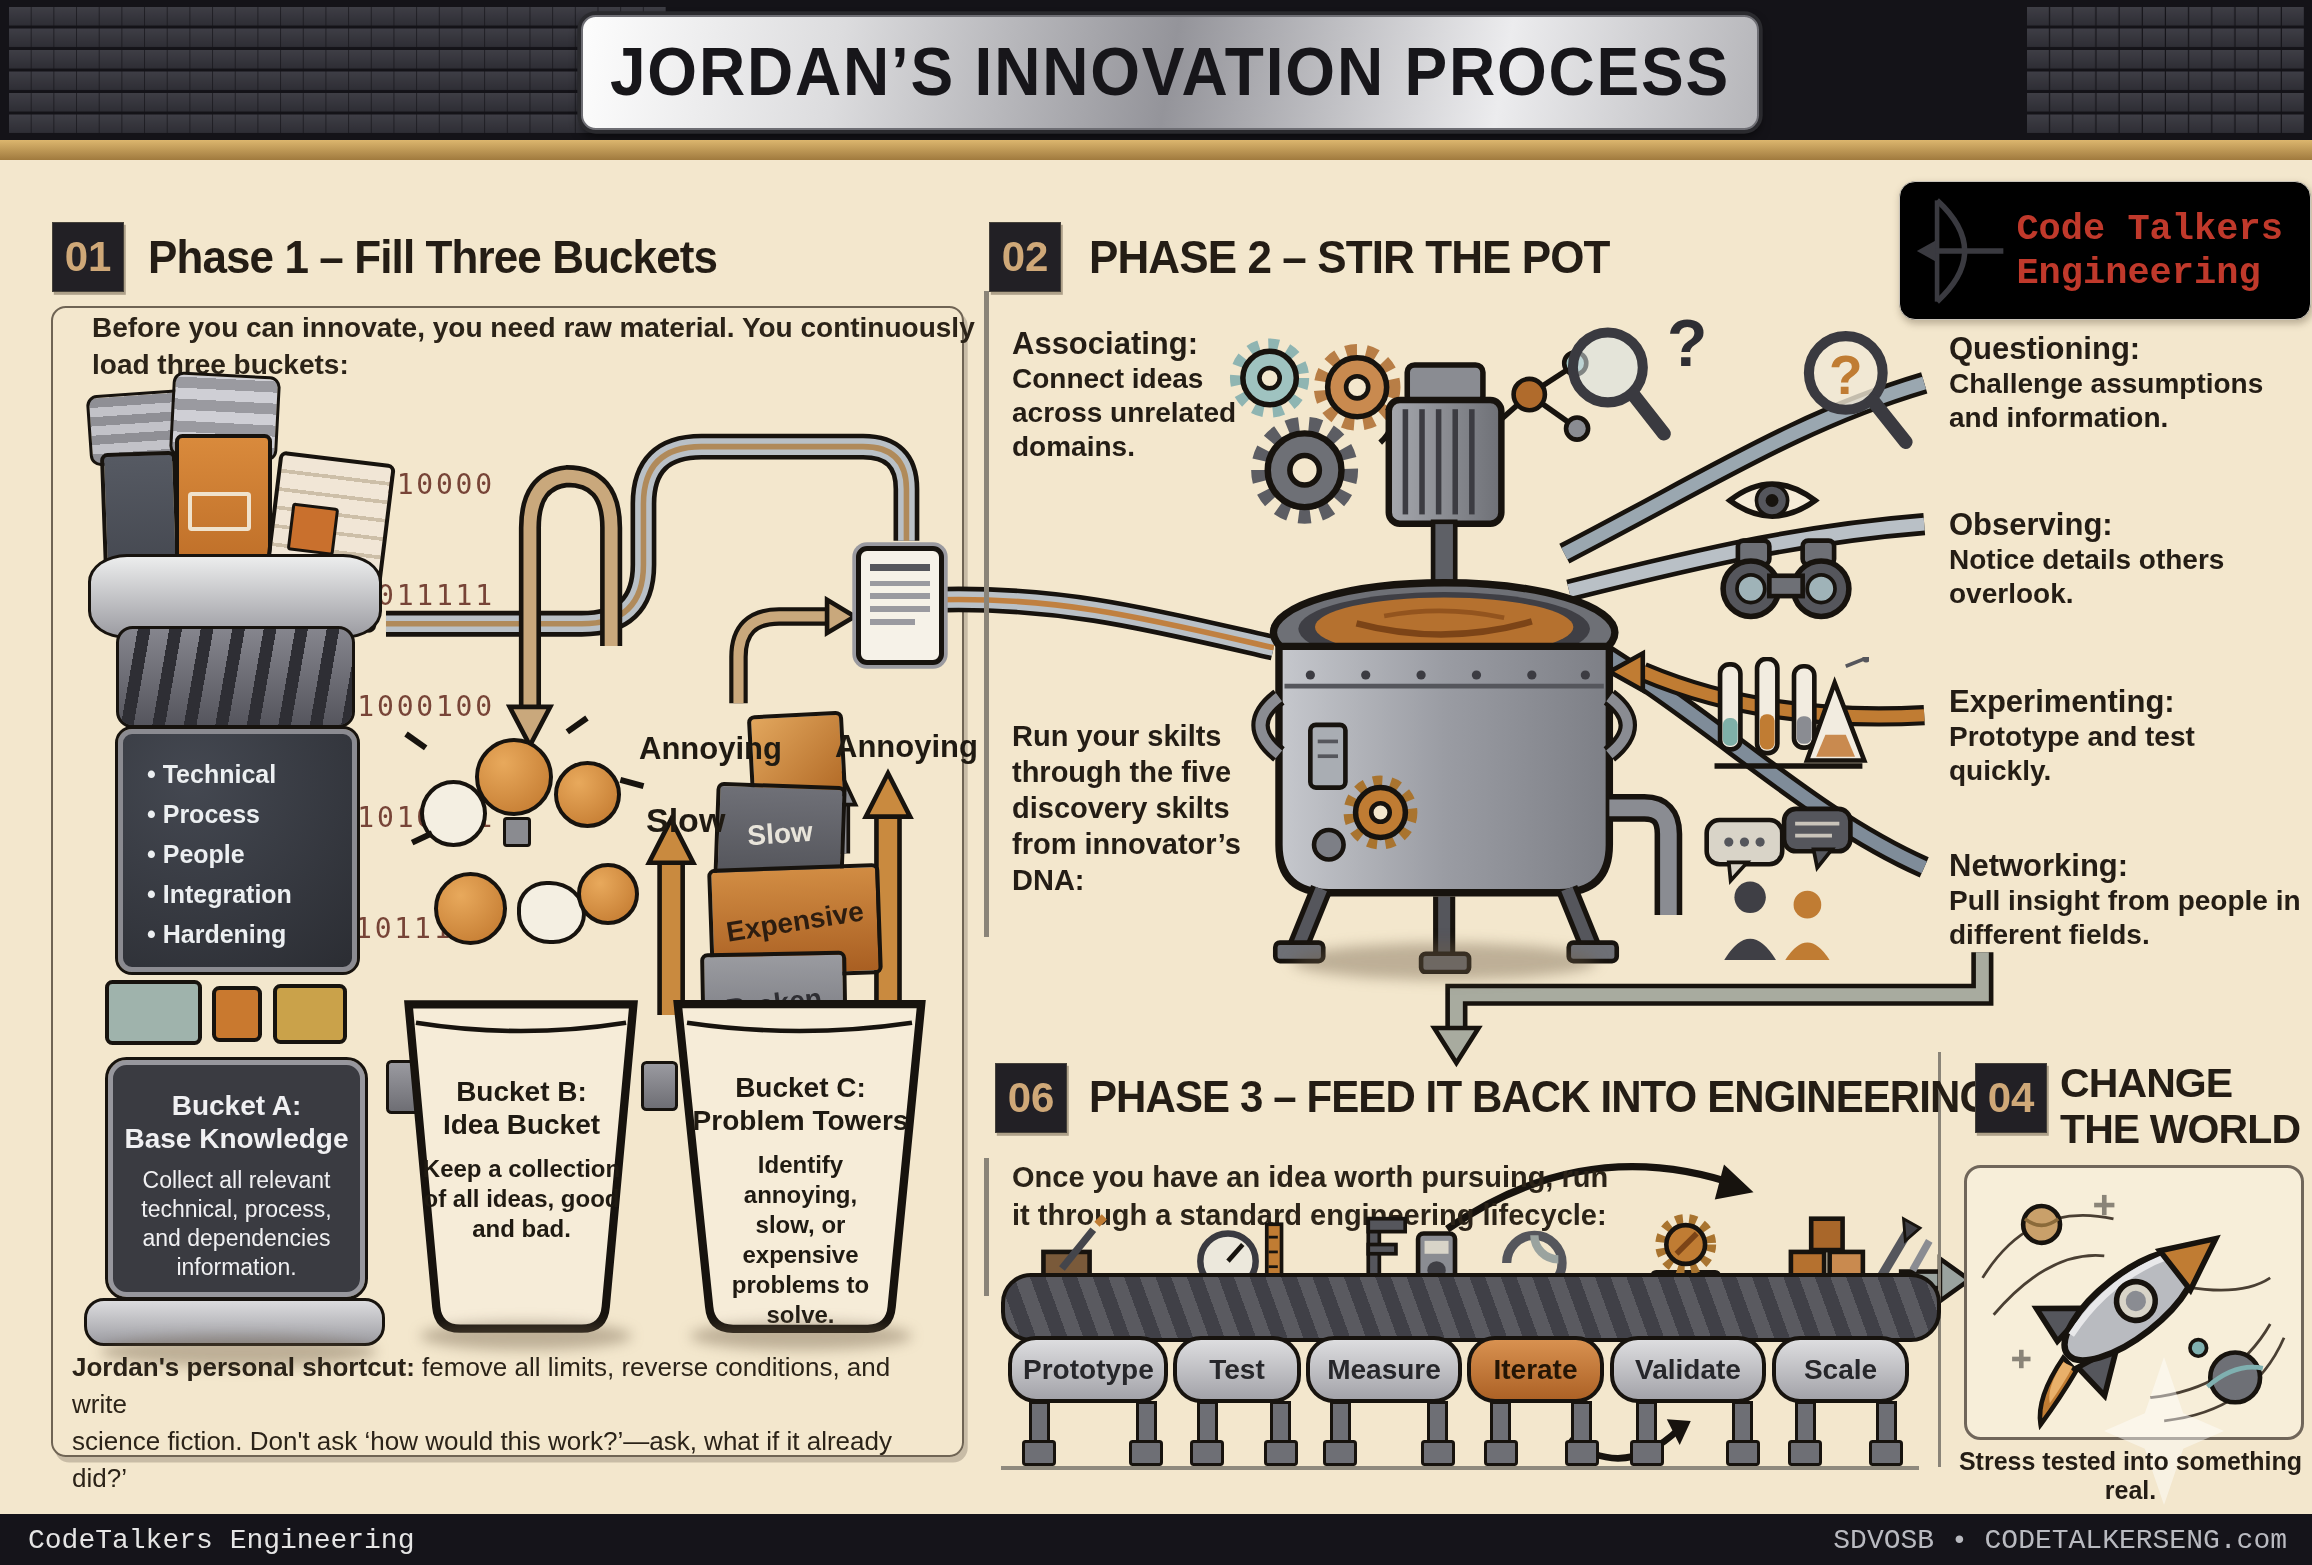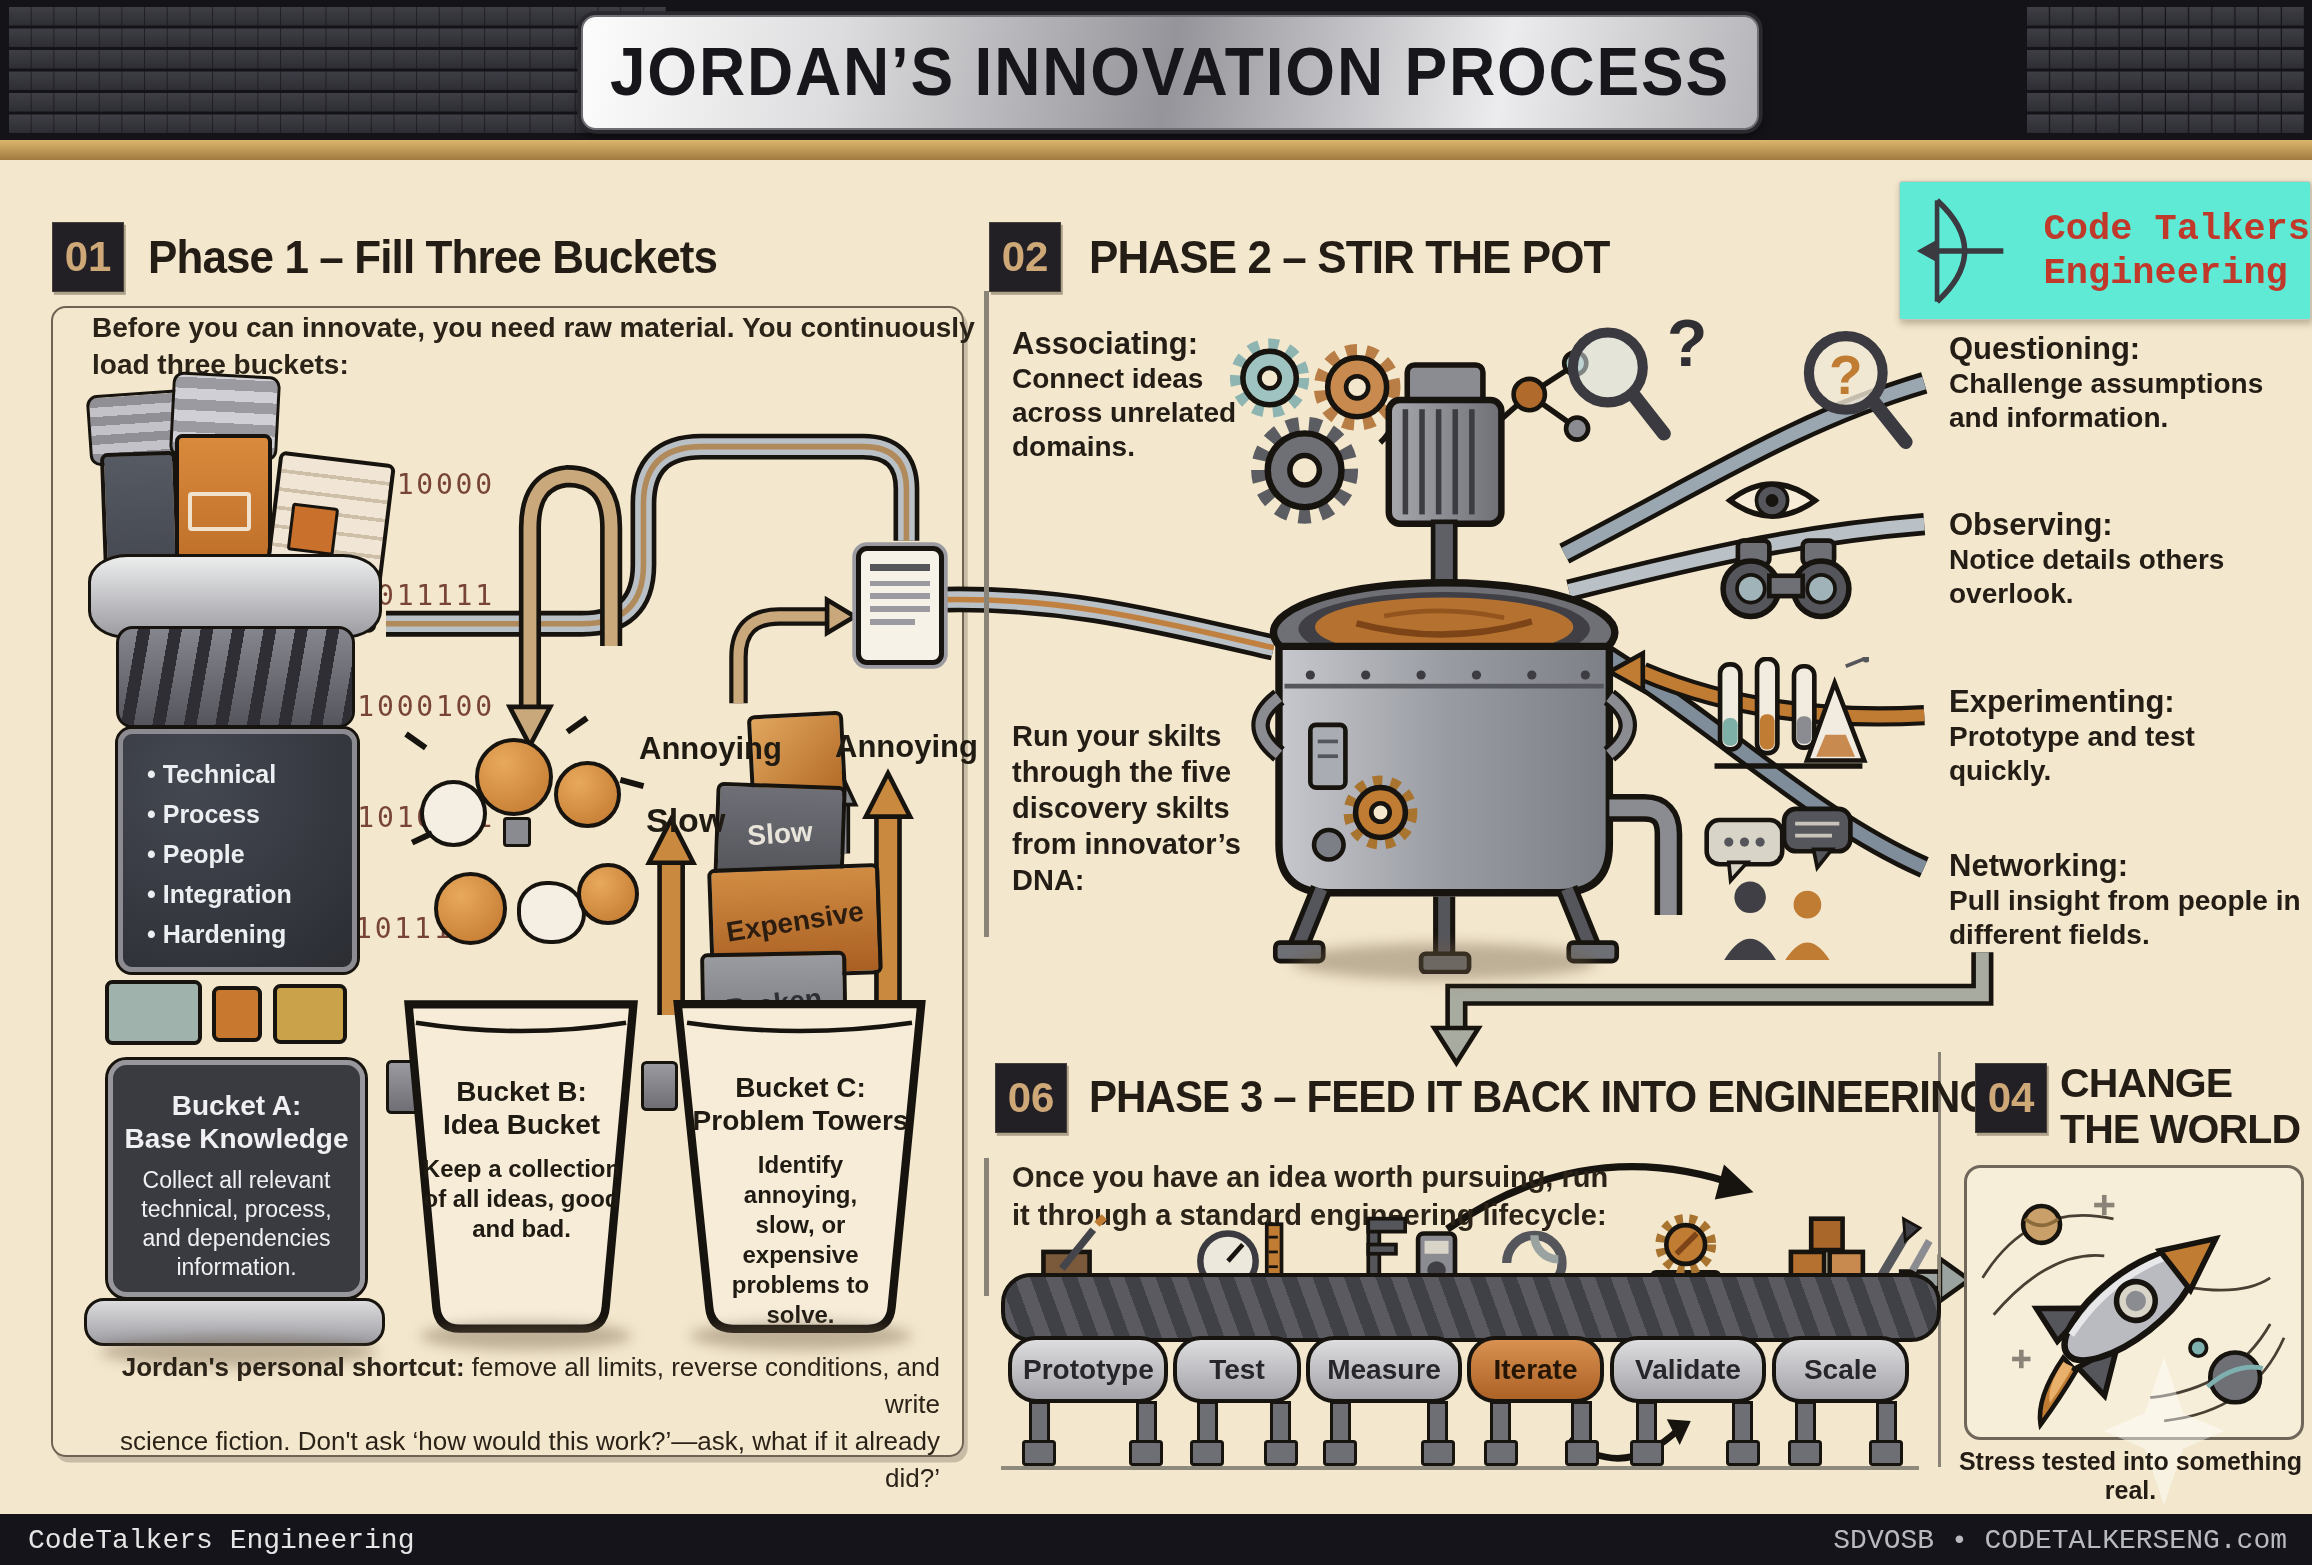--- a/index.html
+++ b/index.html
@@ -20,23 +20,23 @@
     background:linear-gradient(100deg,#fdfdfd 0%,#dcdcde 22%,#94949a 50%,#ececee 78%,#b5b5b9 100%);
     border:2.8px solid #6e6e74;box-shadow:0 0 0 3.7px #2a2a2e,0 5.5px 11px rgba(0,0,0,.6);
     display:flex;align-items:center;justify-content:center;}
   .titleplate .t{font-size:64px;font-weight:bold;color:#17161a;letter-spacing:1.8px;transform:scaleY(1.06);}
   .footer{left:0;top:1514px;width:2313px;height:52px;background:#15141a;}
   .footer .l{position:absolute;left:28px;top:11px;font-family:"Liberation Mono",monospace;
     font-size:28px;color:#e5e5e5;}
   .footer .r{position:absolute;right:26px;top:11px;font-family:"Liberation Mono",monospace;
     font-size:28px;color:#b9bac0;}
   
-  .logobox{left:1899px;top:181px;width:410px;height:137px;background:#5eead4;
-    border:0.9px solid #c9c4ba;border-radius:3px;box-shadow:1.8px 3.7px 7.4px rgba(90,75,55,.35);
-    display:flex;align-items:center;justify-content:space-between;}
+  .logobox{left:1899px;top:181px;width:410px;height:137px;background:#000000;
+    border:0.9px solid #c9c4ba;border-radius:16px;box-shadow:1.8px 3.7px 7.4px rgba(90,75,55,.35);
+    display:flex;align-items:center;}
   .logotext{font-family:"Liberation Mono",monospace;font-weight:bold;font-size:37px;
     line-height:44px;color:#c0392b;margin-left:7.4px;}
   
   .badge{width:70px;height:68px;background:#222025;border:1.8px solid #45413a;
     display:flex;align-items:center;justify-content:center;
     font-size:42px;font-weight:bold;color:#cfa878;box-shadow:1.8px 2.8px 0 rgba(90,75,55,.45);}
   .h1{font-size:44px;font-weight:bold;color:#241d15;letter-spacing:-0.9px;transform:scaleY(1.05);transform-origin:left top;white-space:nowrap;}
   .body-b{font-weight:bold;color:#2b2318;}
   .vbar{width:4.6px;background:#8a8478;}
   
@@ -49,21 +49,21 @@
   .screen ul{margin:20px 0 0 24px;padding:0;list-style:none;}
   .screen li{color:#eceff1;font-size:25px;line-height:40px;font-weight:bold;}
   .screen li::before{content:"•  ";}
   .labelpanel{background:#3a3b41;border:5.5px solid #97979d;outline:3.7px solid #17130e;
     border-radius:18.5px;color:#f0f0f2;text-align:center;}
   .cuptext{text-align:center;color:#1f1a12;}
   .cuptitle{font-size:28px;font-weight:bold;line-height:33px;}
   .cupdesc{font-size:24px;font-weight:bold;line-height:30px;margin-top:13px;}
   .floatlbl{font-size:31px;font-weight:bold;color:#1f1a12;white-space:nowrap;}
   .boxlbl{font-weight:bold;display:flex;align-items:center;justify-content:center;width:100%;height:100%;}
-  .shortcut{font-size:26px;line-height:37px;text-align:right;color:#2b2318;width:868px;}
+  .shortcut{font-size:26px;line-height:37px;text-align:left;color:#2b2318;width:868px;}
   .shadow{background:rgba(110,92,70,.4);border-radius:50%;filter:blur(6.5px);}
   
   .skill-t{font-size:31px;font-weight:bold;line-height:37px;}
   .skill-d{font-size:28px;font-weight:bold;line-height:34px;}
   .qmark{font-weight:bold;}
   .pill{height:59px;border-radius:28px;border:4.6px solid #17130e;
     background:linear-gradient(#dddddf,#a3a3a9);display:flex;align-items:center;justify-content:center;
     font-size:28px;font-weight:bold;color:#27272b;position:absolute;top:118px;}
   .pill.hot{background:linear-gradient(#d89150,#ad6226);color:#241505;}
   .belt{position:absolute;left:0;top:55px;width:932px;height:61px;border:4.6px solid #17130e;border-radius:30px;

